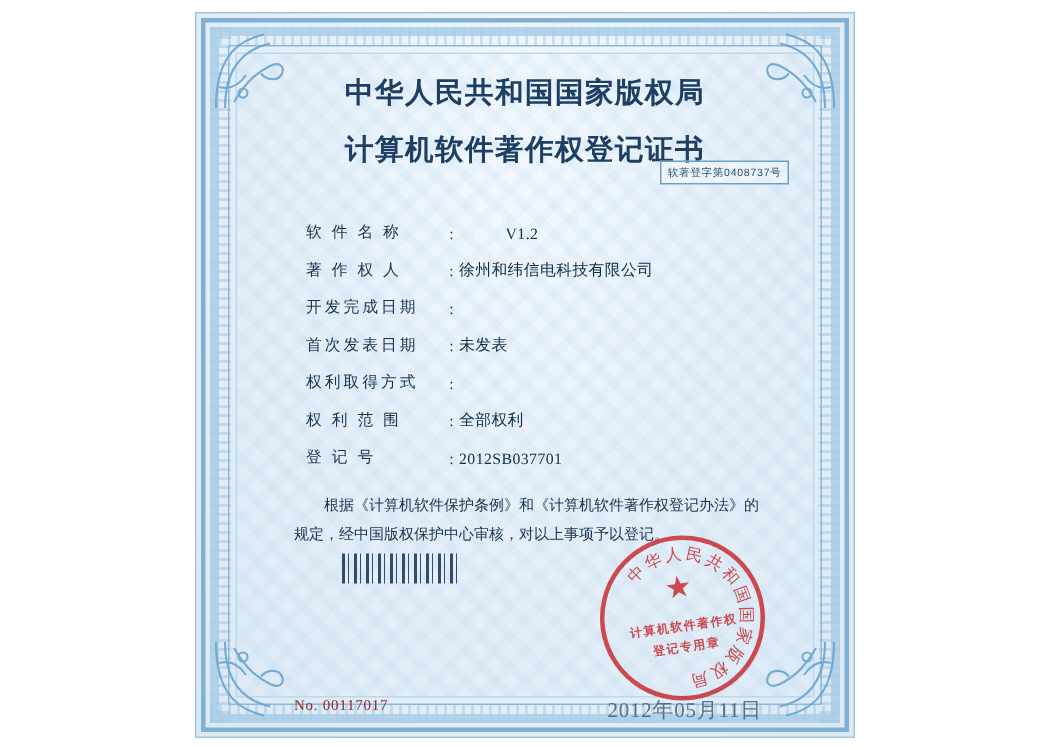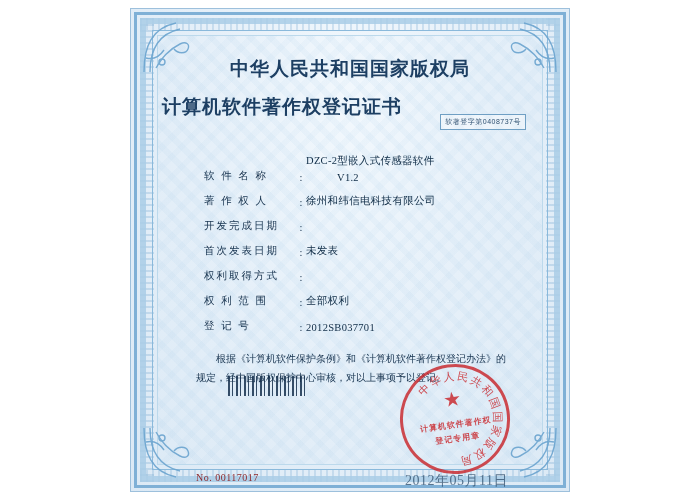--- a/index.html
+++ b/index.html
@@ -126,34 +126,35 @@
     background:
       repeating-linear-gradient(45deg, rgba(160,200,230,.10) 0 6px, rgba(255,255,255,0) 6px 14px),
       repeating-linear-gradient(-45deg, rgba(160,200,230,.08) 0 6px, rgba(255,255,255,0) 6px 14px);
     pointer-events: none;
   }
 
   
   .content {
     position: absolute;
     left: 162px;
-    top: 40px;
+    top: 33px;
     width: 376px;
     height: 420px;
   }
   .title1 {
     text-align: center;
     font-family: "Liberation Serif", serif;
     font-size: 19px;
     font-weight: bold;
     color: #1d3f63;
     letter-spacing: 1px;
     margin-top: 16px;
   }
   .title2 {
+    text-align: center;
     font-family: "Liberation Serif", serif;
     font-size: 19px;
     font-weight: bold;
     color: #1d3f63;
     letter-spacing: 1px;
     margin-top: 12px;
   }
   .certno {
     position: absolute;
     right: 12px;
@@ -354,21 +355,20 @@
     <div class="title2">计算机软件著作权登记证书</div>
 
     <div class="certno">软著登字第0408737号</div>
 
     <div class="fields">
 
       <div class="field">
         <span class="label">软 件 名 称</span>
         <span class="colon">:</span>
         <span class="value">
-          <span>DZC-2型嵌入式传感器软件</span>
           <span class="line2">V1.2</span>
         </span>
       </div>
 
       <div class="field">
         <span class="label">著 作 权 人</span>
         <span class="colon">:</span>
         <span class="value">徐州和纬信电科技有限公司</span>
       </div>
 

